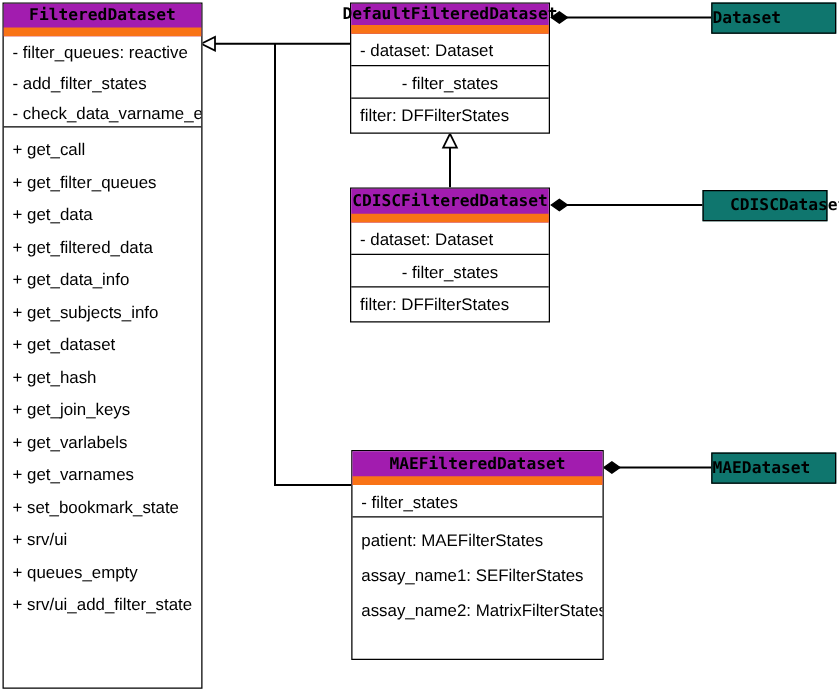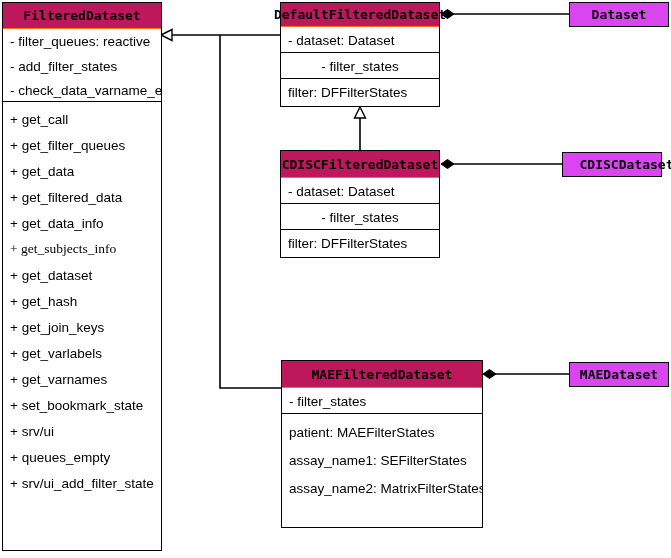--- a/index.html
+++ b/index.html
@@ -23,31 +23,31 @@
   }
   .uml-class {
     position: absolute;
     box-sizing: border-box;
     border: 1px solid #000000;
     background: #ffffff;
     z-index: 5;
   }
   .uml-header {
     box-sizing: border-box;
-    background: #be185d;
+    background: #a21caf;
     font-family: "DejaVu Sans Mono", monospace;
     font-weight: bold;
     font-size: 13px;
     color: #000000;
     text-align: center;
     white-space: nowrap;
     display: flex;
     align-items: center;
     justify-content: center;
-    border-bottom: 1px solid #f97316;
+    border-bottom: 7px solid #f97316;
     overflow: visible;
   }
   .uml-section {
     box-sizing: border-box;
     border-bottom: 1px solid #000000;
   }
   .uml-section.last {
     border-bottom: none;
   }
   .uml-row {
@@ -63,28 +63,28 @@
     text-align: center;
   }
   .uml-row.center {
     justify-content: center;
     padding-left: 0;
   }
   .tiny-box {
     position: absolute;
     box-sizing: border-box;
     border: 1px solid #000000;
-    background: #d946ef;
+    background: #0f766e;
     font-family: "DejaVu Sans Mono", monospace;
     font-weight: bold;
     font-size: 13px;
     color: #000000;
     display: flex;
     align-items: center;
-    justify-content: center;
+    justify-content: flex-start;
     white-space: nowrap;
     z-index: 5;
   }
   .tiny-box .tiny-label {
     display: block;
   }
   .edges {
     position: absolute;
     left: 0;
     top: 0;
@@ -137,21 +137,21 @@
       <div class="uml-row" style="height:25px;">- filter_queues: reactive</div>
       <div class="uml-row" style="height:24px;">- add_filter_states</div>
       <div class="uml-row" style="height:24px;">- check_data_varname_exis</div>
     </div>
     <div class="uml-section last" style="height:448px;">
       <div class="uml-row" style="height:26px; margin-top:4px;">+ get_call</div>
       <div class="uml-row" style="height:26px;">+ get_filter_queues</div>
       <div class="uml-row" style="height:26px;">+ get_data</div>
       <div class="uml-row" style="height:26px;">+ get_filtered_data</div>
       <div class="uml-row" style="height:26px;">+ get_data_info</div>
-      <div class="uml-row" style="height:26px;font-family:Liberation Serif, serif;">+ get_subjects_info</div>
+      <div class="uml-row" style="height:26px;">+ get_subjects_info</div>
       <div class="uml-row" style="height:26px;">+ get_dataset</div>
       <div class="uml-row" style="height:26px;">+ get_hash</div>
       <div class="uml-row" style="height:26px;">+ get_join_keys</div>
       <div class="uml-row" style="height:26px;">+ get_varlabels</div>
       <div class="uml-row" style="height:26px;">+ get_varnames</div>
       <div class="uml-row" style="height:26px;">+ set_bookmark_state</div>
       <div class="uml-row" style="height:26px;">+ srv/ui</div>
       <div class="uml-row" style="height:26px;">+ queues_empty</div>
       <div class="uml-row" style="height:26px;">+ srv/ui_add_filter_state</div>
     </div>

